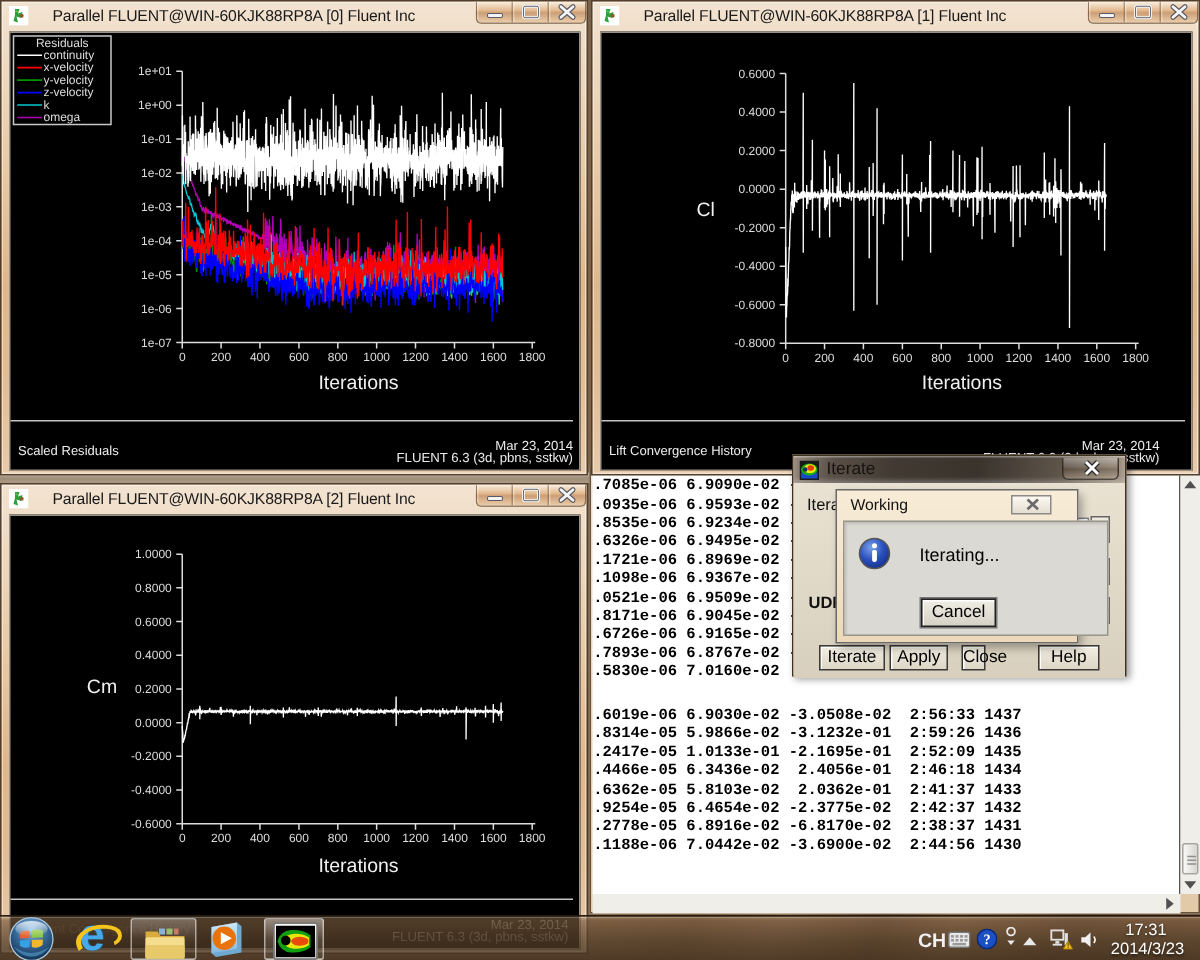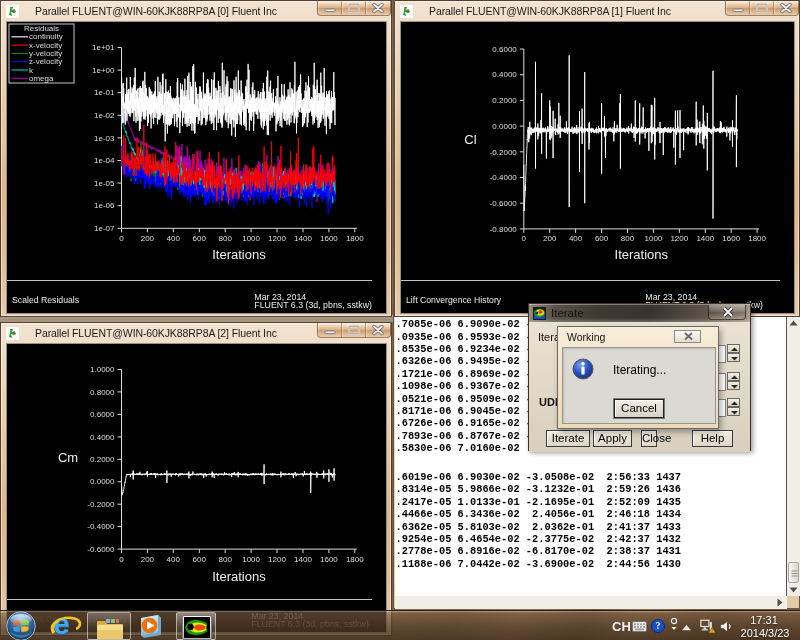--- a/index.html
+++ b/index.html
@@ -7,43 +7,43 @@
   border:1px solid rgba(55,38,22,0.85); border-radius:0; box-shadow:inset 0 0 0 1px rgba(255,255,255,0.45); }
 .ftitle { position:absolute; left:22px; top:3.5px; font-size:10.5px; letter-spacing:-0.1px; color:#1a1a1a; white-space:nowrap;margin-left:12px; }
 .ticon { position:absolute; width:13px; height:13px; }
 .capbtns { position:absolute; display:flex; height:15px; background:linear-gradient(rgba(255,250,240,0.55),rgba(214,152,92,0.62) 46%,rgba(176,112,58,0.6) 52%,rgba(232,196,155,0.7)); border:1px solid rgba(90,60,35,0.6); border-top:none; border-radius:0 0 4px 4px; overflow:hidden; }
 .capcell { width:24px; height:14px; border-right:1px solid rgba(120,85,55,0.5); box-shadow:inset 1px 0 0 rgba(255,255,255,0.35); }
 .capcell:last-child { border-right:none; }
 .fclient { position:absolute; background:#000; border:1px solid #9a9186; }
 .plot { position:absolute; left:0; top:0; }
 .tl { font-size:8px; fill:#dedede; font-family:"Liberation Sans",sans-serif; }
 .al { font-size:13px; fill:#f0f0f0; font-family:"Liberation Sans",sans-serif; }
-.capstrip { position:absolute; left:0; right:14px; bottom:0; border-top:1px solid #c4c4c4; color:#ececec; }
+.capstrip { position:absolute; left:0; right:4px; bottom:0; border-top:1px solid #c4c4c4; color:#ececec; }
 .capleft { position:absolute; left:5px; top:14px; font-size:8.7px; }
-.capdate { position:absolute; top:13.5px; font-size:8.8px; line-height:7.9px;margin-left:27px; }
+.capdate { position:absolute; top:13.5px; font-size:8.8px; text-align:right; line-height:7.9px;margin-left:27px; }
 #console { position:absolute; left:393px; top:311px; width:407px; height:298px;
   background:linear-gradient(#f0e2cc,#e2c9a8); border:1px solid rgba(70,50,30,0.8); }
 #conclient { position:absolute; left:1px; top:4px; width:392px; height:280px; background:#fff; border-right:1px solid #555; overflow:hidden; }
 .crow { position:absolute; left:0.5px; white-space:pre; font-family:"Liberation Mono",monospace; font-size:10.35px; font-weight:bold; color:#000; }
 #vscroll { position:absolute; left:393px; top:4px; width:13px; height:280px; background:#f0eee8; }
 #vthumb { position:absolute; left:1px; top:246px; width:11px; height:21px; background:linear-gradient(90deg,#f8f8f6,#d8d6d0); border:1px solid #a8a69e; border-radius:2px; }
 #hscroll { position:absolute; left:1px; top:284px; width:392px; height:13px; background:#f0eee8; }
 .itdlg { position:absolute; left:528px; top:303px; width:223px; height:148px;
   background:#ddd5c4; border:1px solid #403020; box-shadow:2px 2px 5px rgba(0,0,0,0.4); }
 .itbar { position:absolute; left:0; top:0; width:100%; height:18px; background:linear-gradient(100deg,#968a7c 0%,#5a5048 12%,#423a32 30%,#3a332c 55%,#5e544a 80%,#a89a8a 100%); box-shadow:inset 0 1px 0 rgba(255,255,255,0.35), inset 0 -2px 3px rgba(255,255,255,0.25); color:#16130f; font-size:11.5px; display:flex; align-items:center; }
 .itbody { position:absolute; left:0; top:18px; width:100%; height:130px; background:linear-gradient(#e9e2d2,#d8d0bd); }
 .dlgbtnrow { position:absolute; left:0; top:108px; width:100%; height:22px; }
 .dlgbtn { position:absolute; top:0; height:17px; background:linear-gradient(#f2eee2,#dcd6c6); border:1px solid #3a3a3a; box-shadow:inset 1px 1px 0 #fff; text-align:center; font-size:11.5px; color:#000; line-height:15px; }
 .spin { position:absolute; width:13px; height:9px; background:linear-gradient(#f2eee2,#d8d2c0); border:1px solid #666; }
 .wkdlg { position:absolute; left:557px; top:326px; width:162px; height:103px;
   background:linear-gradient(#f8ecd8,#ecd9ba); border:1px solid #6a6a6a; box-shadow:2px 3px 6px rgba(0,0,0,0.35); }
 .wkbar { position:absolute; left:0; top:0; width:100%; height:20px; color:#111; font-size:10.5px; }
 .wkbar span { position:absolute; left:9px; top:4px; }
 .wkx { position:absolute; right:17px; top:2.5px; width:27px; height:13px; background:linear-gradient(#fcfaf4,#e4ded0); border:1px solid #8a8a8a; }
-.wkbody { position:absolute; left:4px; top:20px; width:154px; height:77px; background:#dbd9d3; border:1px solid #9a968a; box-shadow:inset 1px 1px 2px rgba(0,0,0,0.15); }
+.wkbody { position:absolute; left:4px; top:20px; width:177px; height:77px; background:#dbd9d3; border:1px solid #9a968a; box-shadow:inset 1px 1px 2px rgba(0,0,0,0.15); }
 .cancelbtn { position:absolute; left:51px; top:51px; width:50px; height:19px; background:linear-gradient(#f0ede4,#d6d2c6); border:1px solid #222; box-shadow:0 0 0 1px #777, inset 1px 1px 0 #fff; text-align:center; font-size:11.5px; line-height:17px; color:#000; }
 #taskbar { position:absolute; left:0; top:610px; width:800px; height:30px;
   background:linear-gradient(rgba(165,132,98,0.45), rgba(118,88,60,0.68) 10%, rgba(84,62,40,0.76) 55%, rgba(66,47,29,0.8)); 
   border-top:1px solid rgba(30,20,12,0.8); box-shadow:inset 0 1px 0 rgba(255,255,255,0.22); }
 .tkframe { position:absolute; top:1px; height:28px; background:linear-gradient(rgba(255,255,255,0.25),rgba(255,255,255,0.05) 50%,rgba(0,0,0,0.1)); border:1px solid rgba(245,245,245,0.55); border-radius:2px; }
 .tkactive { background:linear-gradient(rgba(255,255,255,0.4),rgba(255,255,255,0.12) 50%,rgba(255,255,255,0.05)); }
 .trtxt { position:absolute; color:#f0f0f0; font-size:13px;font-weight:bold; }
 .trclock { position:absolute; color:#fff; font-size:11px; text-shadow:0 1px 2px rgba(0,0,0,0.6); }
 #desktop-br { position:absolute; left:393px; top:595px; width:407px; height:45px;
   background:linear-gradient(115deg,#8a6f50 0%,#7a5f42 18%,#93755a 32%,#6b523a 48%,#8d7053 60%,#654c34 78%,#7d6146 100%); }

